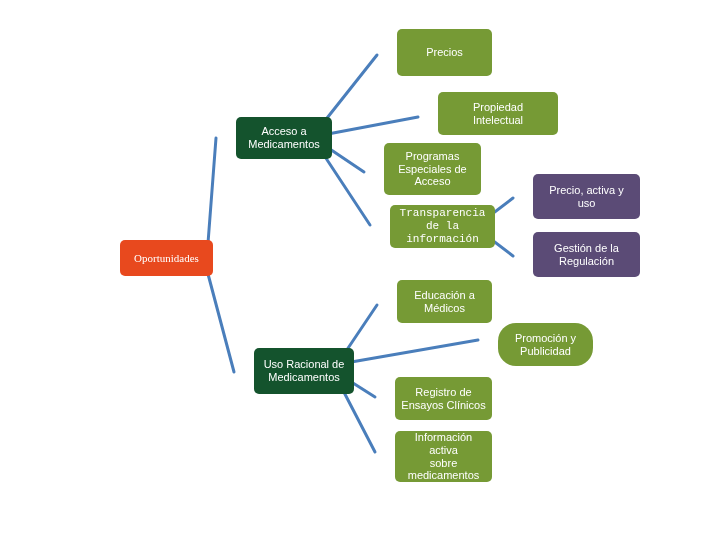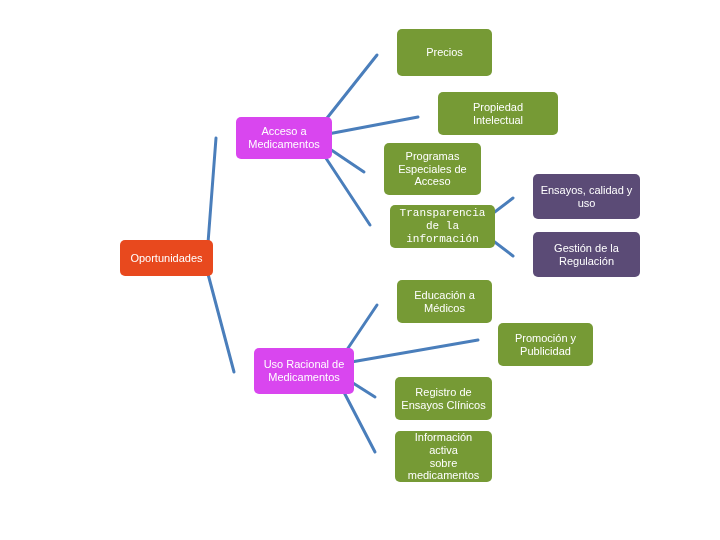--- a/index.html
+++ b/index.html
@@ -39,23 +39,23 @@
     padding: 2px 5px;
     z-index: 2;
     margin-left: 20px;
   }
   .node .label {
     display: block;
     width: 100%;
     white-space: pre-line;
   }
   .fill-green  { background: #769A35; }
-  .fill-blue   { background: #d946ef; }
+  .fill-blue   { background: #14532d; }
   .fill-purple { background: #5B4B76; }
-  .fill-orange { background: #E8491E; }
+  .fill-orange { background: #E8491E; font-family: Liberation Serif, serif; }
 </style>
 </head>
 <body>
 
 <div id="canvas" style="background: rgb(255, 255, 255);">
 
   <svg id="edges" viewBox="0 0 720 540" width="720" height="540" xmlns="http://www.w3.org/2000/svg">
       <polyline points="197,250 208,243 216,138" fill="none" stroke="#4A7EBB" stroke-width="3" stroke-linecap="round" stroke-linejoin="round"></polyline>
       <polyline points="197,266 208,274 234,372" fill="none" stroke="#4A7EBB" stroke-width="3" stroke-linecap="round" stroke-linejoin="round"></polyline>
       <polyline points="312,137 377,55" fill="none" stroke="#4A7EBB" stroke-width="3" stroke-linecap="round" stroke-linejoin="round"></polyline>
@@ -95,35 +95,35 @@
 Acceso</span>
       </div>
       <div class="node fill-green" style="left: 370px; top: 205px; width: 105px; height: 43px; font-size: 11px; color: rgb(255, 255, 255); font-family: Liberation Mono, monospace;">
         <span class="label">Transparencia de la
 información</span>
       </div>
       <div class="node fill-green" style="left: 377px; top: 280px; width: 95px; height: 43px; font-size: 11px; color: rgb(255, 255, 255);">
         <span class="label">Educación a
 Médicos</span>
       </div>
-      <div class="node fill-green" style="left: 478px; top: 323px; width: 95px; height: 43px; font-size: 11px; color: rgb(255, 255, 255);">
+      <div class="node fill-green" style="left: 478px; top: 323px; width: 95px; height: 43px; font-size: 11px; color: rgb(255, 255, 255); border-radius: 18px;">
         <span class="label">Promoción y
 Publicidad</span>
       </div>
       <div class="node fill-green" style="left: 375px; top: 377px; width: 97px; height: 43px; font-size: 11px; color: rgb(255, 255, 255);">
         <span class="label">Registro de
 Ensayos Clínicos</span>
       </div>
       <div class="node fill-green" style="left: 375px; top: 431px; width: 97px; height: 51px; font-size: 11px; color: rgb(255, 255, 255); justify-content: center;">
         <span class="label">Información activa
 sobre
 medicamentos</span>
       </div>
       <div class="node fill-purple" style="left: 513px; top: 174px; width: 107px; height: 45px; font-size: 11px; color: rgb(255, 255, 255);">
-        <span class="label">Ensayos, calidad y
+        <span class="label">Precio, activa y
 uso</span>
       </div>
       <div class="node fill-purple" style="left: 513px; top: 232px; width: 107px; height: 45px; font-size: 11px; color: rgb(255, 255, 255);">
         <span class="label">Gestión de la
 Regulación</span>
       </div>
     </div>
 
 </div>
 

